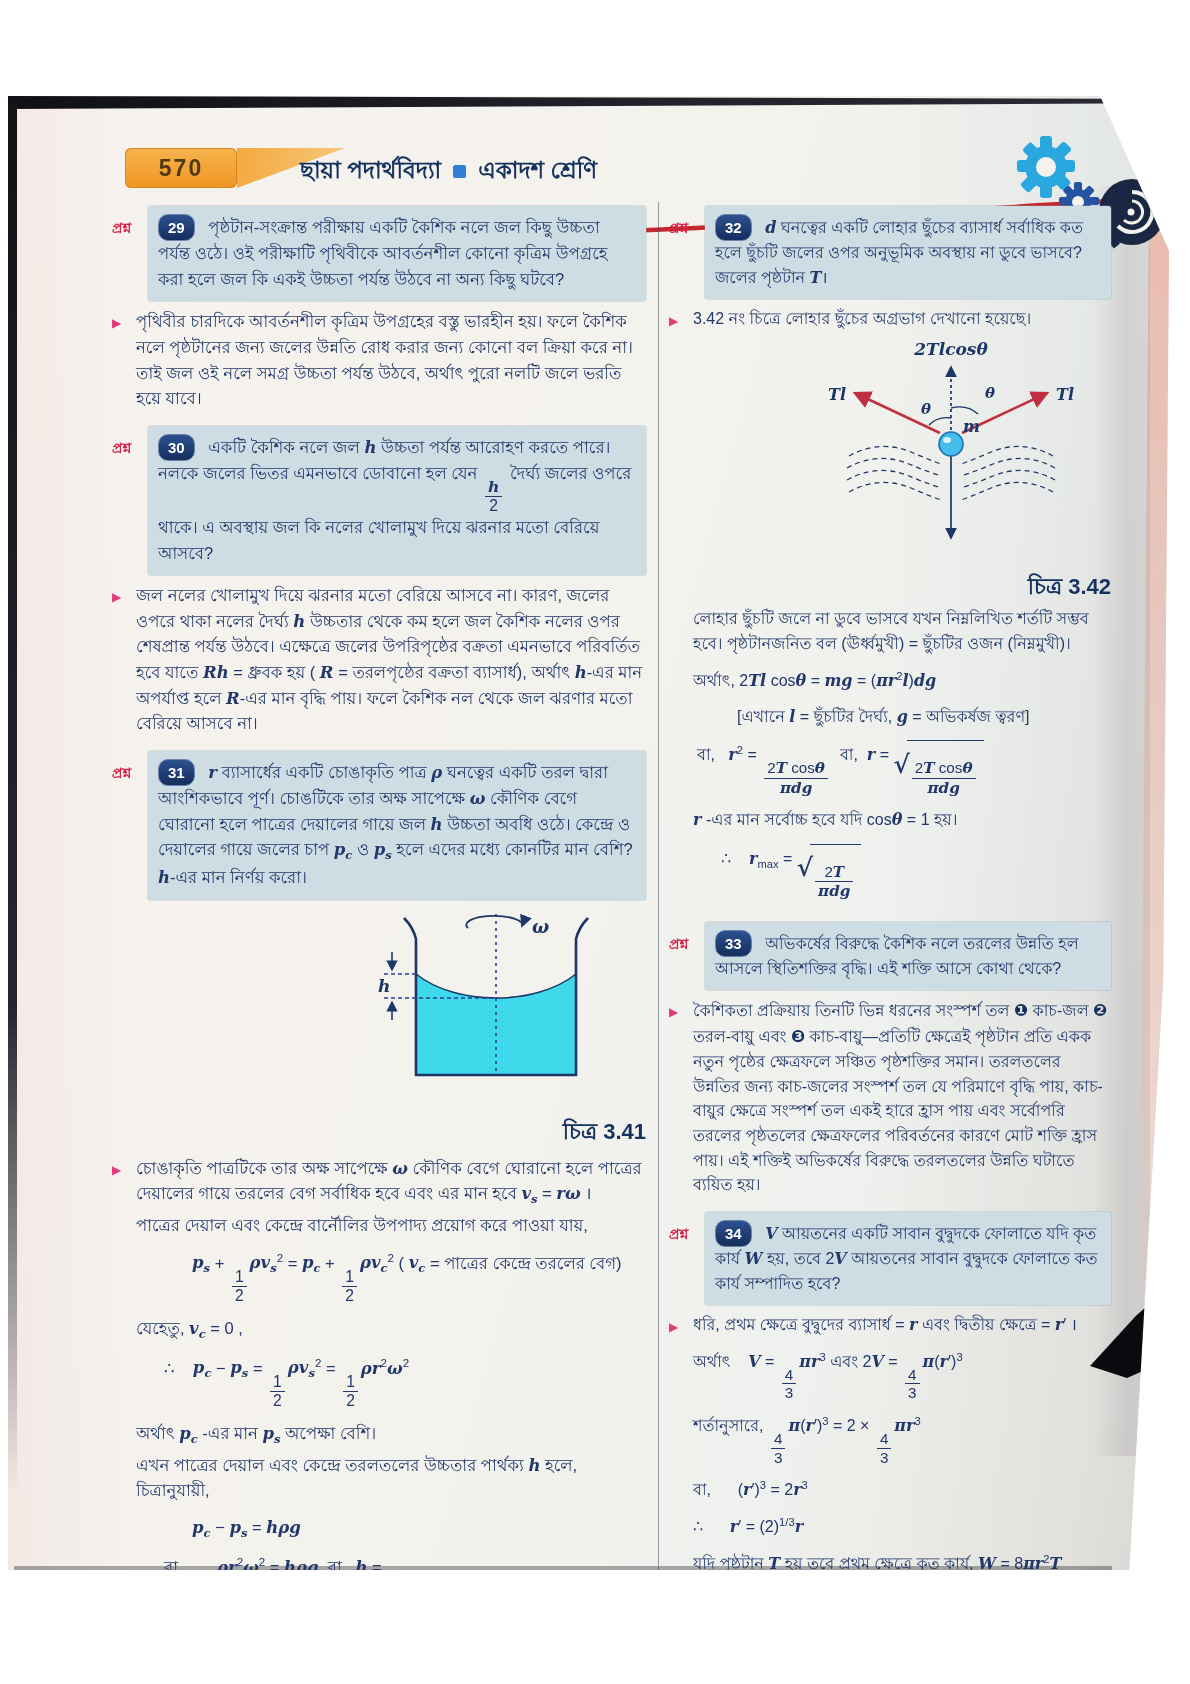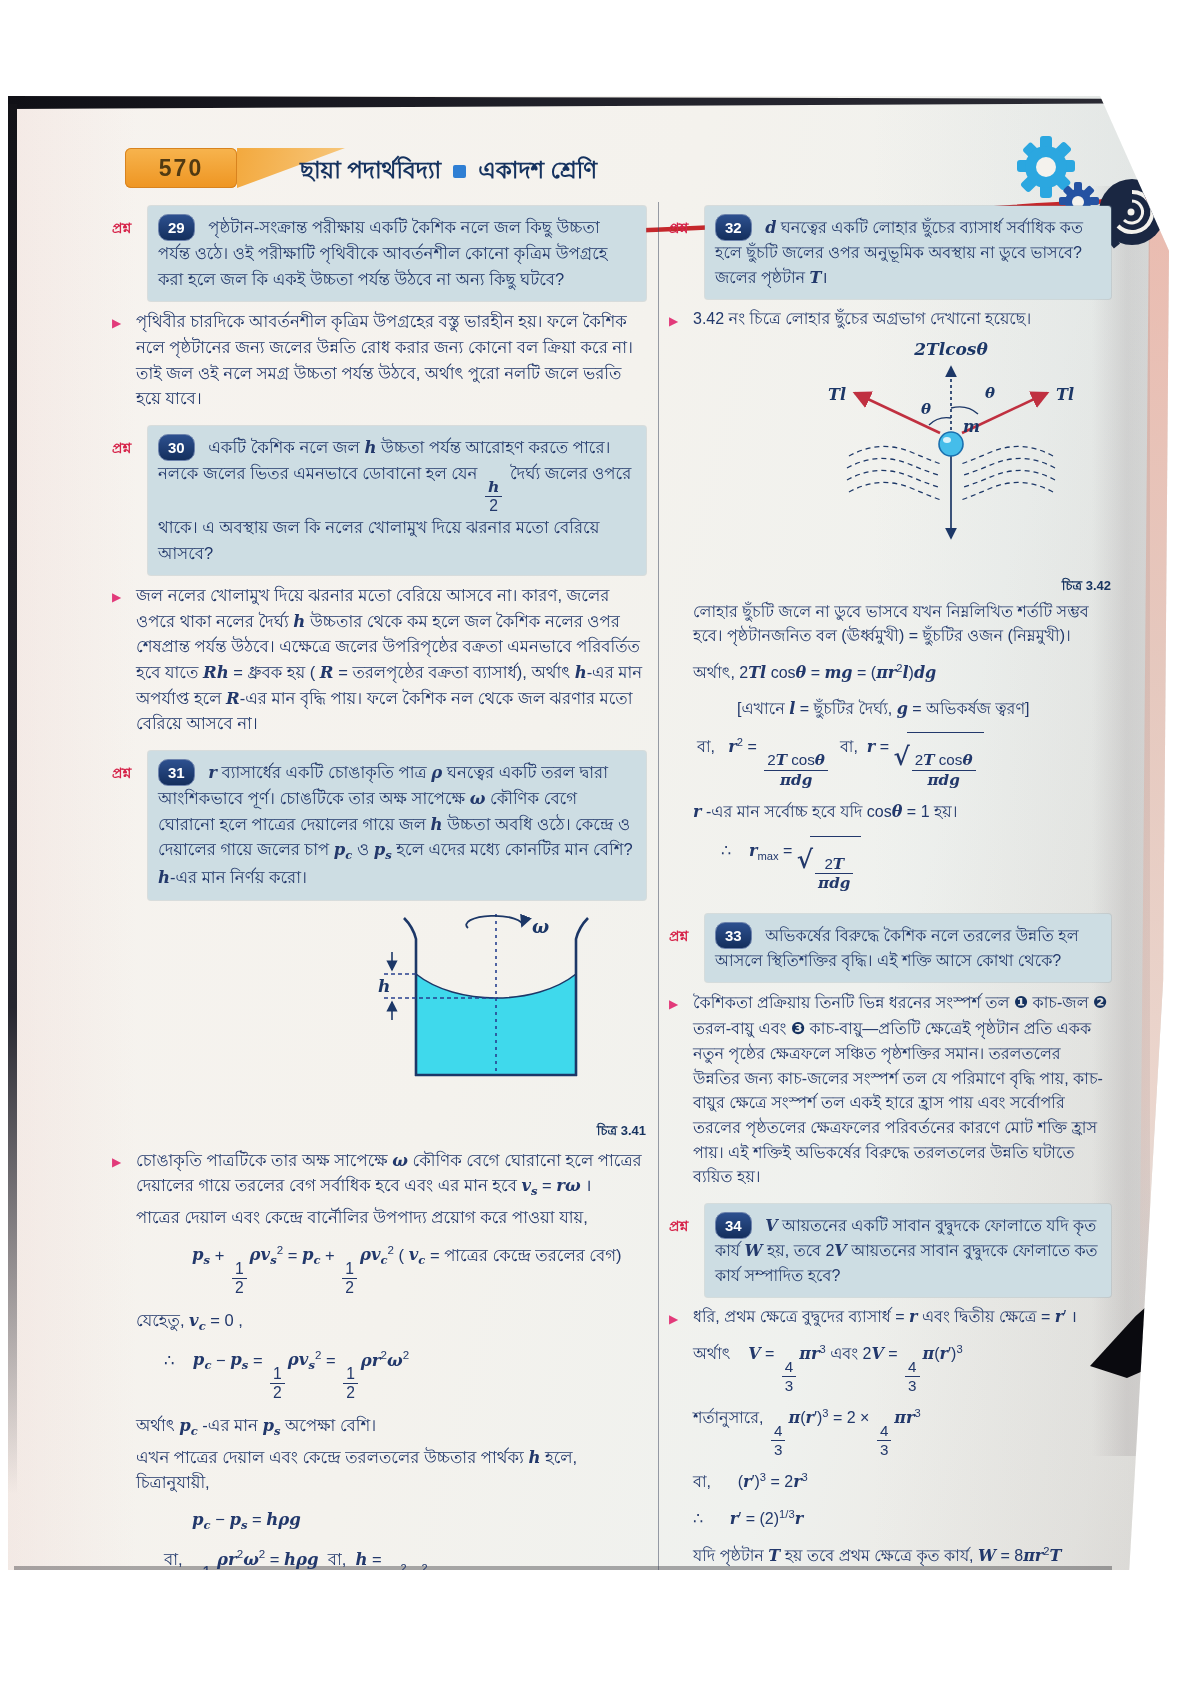--- a/index.html
+++ b/index.html
@@ -67,21 +67,21 @@
   sup,sub{font-size:.7em;}
   .fr{display:inline-flex;flex-direction:column;vertical-align:-0.85em;text-align:center;
     line-height:1.15;margin:0 3px;font-size:.95em;}
   .fr > em{font-style:normal;display:block;padding:0 3px;}
   .fr > em:first-child{border-bottom:1.5px solid currentColor;}
   .rt{font-size:1.55em;vertical-align:-0.5em;margin-right:-3px;font-weight:bold;font-family:"DejaVu Serif",serif;}
   .sq{display:inline-block;border-top:1.7px solid currentColor;padding:2px 5px 0 2px;}
   .circ{color:#14305e;font-style:normal;font-size:1.05em;}
   
   .fig{text-align:right;margin:8px 0 4px 0;}
-  .figcap{font-weight:bold;color:#15325f;font-size:13px;margin-top:18px;}
+  .figcap{font-weight:bold;color:#15325f;font-size:22px;margin-top:12px;}
   svg text{fill:#1c3767;}
   .svg-math{font-family:"DejaVu Serif","Liberation Serif",serif;font-style:italic;font-weight:bold;}
 </style>
 </head>
 <body>
 
 <div class="page">
   <div class="tint"></div>
   <div class="edge-top"></div>
   <div class="edge-left"></div>

